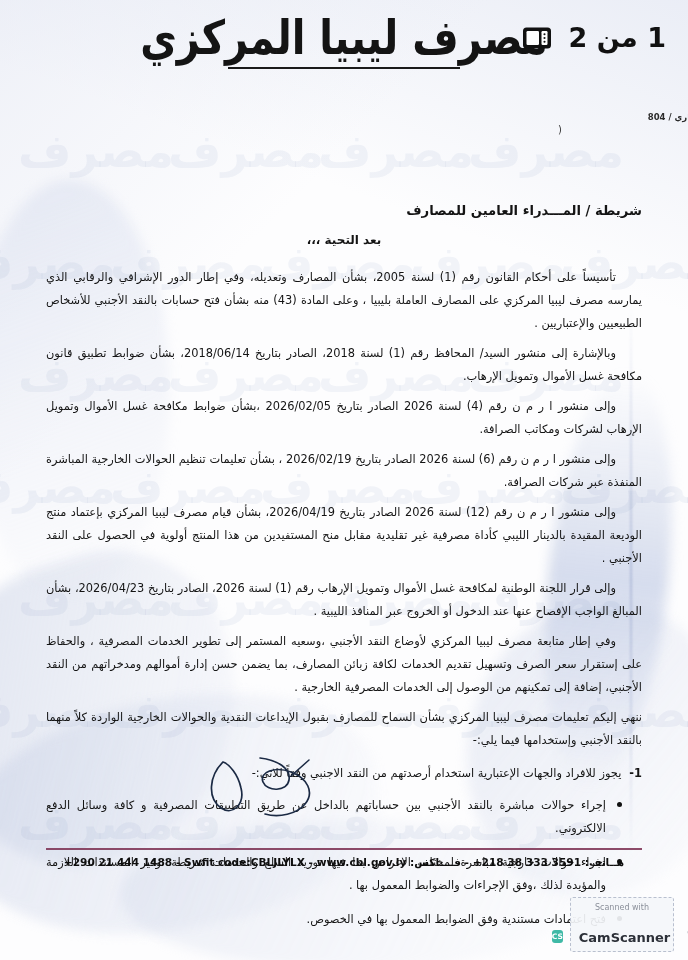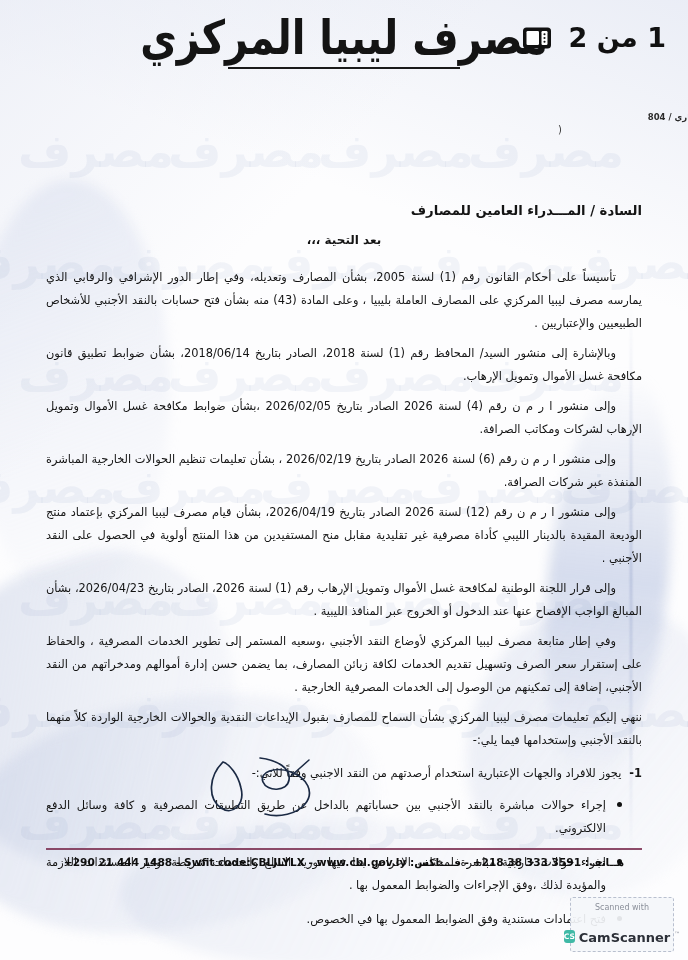--- a/index.html
+++ b/index.html
@@ -142,21 +142,21 @@
   
   .camscanner {
     position:absolute; right:14px; bottom:8px;
     width:104px; padding:5px 6px 6px;
     background:rgba(244,246,250,0.92);
     border:1px dashed #b9c0cf;
     border-radius:3px;
     text-align:center;
   }
   .cs-top { font-size:8px; color:#8a8f99; margin-bottom:18px; font-family:"DejaVu Sans",sans-serif; }
-  .cs-main { display:flex; align-items:flex-start; justify-content:center; gap:4px; }
+  .cs-main { display:flex; align-items:flex-start; justify-content:center; gap:16px; }
   .cs-logo {
     width:15px; height:13px; border-radius:3px; background:#3fb9a6;
     color:#fff; font-size:7.5px; font-weight:700; line-height:13px;
     font-family:"DejaVu Sans",sans-serif;
   }
   .cs-word { font-size:13px; font-weight:700; color:#2c3038; font-family:"DejaVu Sans",sans-serif; }
   .cs-tm { font-size:6px; color:#8a8f99; vertical-align:super; }
 </style>
 </head>
 <body>
@@ -223,21 +223,21 @@
       </svg>
     </span>
   </div>
 
   <div class="refrow">
     <div class="ref-right">الإشاري / 804</div>
     <div class="ref-paren">)</div>
   </div>
 
   <div class="body">
-    <div class="addressee">السادة / المـــدراء العامين للمصارف</div>
+    <div class="addressee">شريطة / المـــدراء العامين للمصارف</div>
     <div class="salutation">بعد التحية ،،،</div>
 
     <p class="para">تأسيساً على أحكام القانون رقم (1) لسنة 2005، بشأن المصارف وتعديله، وفي إطار الدور الإشرافي والرقابي الذي يمارسه مصرف ليبيا المركزي على المصارف العاملة بليبيا ، وعلى المادة (43) منه بشأن فتح حسابات بالنقد الأجنبي للأشخاص الطبيعيين والإعتباريين .</p>
     <p class="para">وبالإشارة إلى منشور السيد/ المحافظ رقم (1) لسنة 2018، الصادر بتاريخ 2018/06/14، بشأن ضوابط تطبيق قانون مكافحة غسل الأموال وتمويل الإرهاب.</p>
     <p class="para">وإلى منشور ا ر م ن رقم (4) لسنة 2026 الصادر بتاريخ 2026/02/05 ،بشأن ضوابط مكافحة غسل الأموال وتمويل الإرهاب لشركات ومكاتب الصرافة.</p>
     <p class="para">وإلى منشور ا ر م ن رقم (6) لسنة 2026 الصادر بتاريخ 2026/02/19 ، بشأن تعليمات تنظيم الحوالات الخارجية المباشرة المنفذة عبر شركات الصرافة.</p>
     <p class="para">وإلى منشور ا ر م ن رقم (12) لسنة 2026 الصادر بتاريخ 2026/04/19، بشأن قيام مصرف ليبيا المركزي بإعتماد منتج الوديعة المقيدة بالدينار الليبي كأداة مصرفية غير تقليدية مقابل منح المستفيدين من هذا المنتج أولوية في الحصول على النقد الأجنبي .</p>
     <p class="para">وإلى قرار اللجنة الوطنية لمكافحة غسل الأموال وتمويل الإرهاب رقم (1) لسنة 2026، الصادر بتاريخ 2026/04/23، بشأن المبالغ الواجب الإفصاح عنها عند الدخول أو الخروج عبر المنافذ الليبية .</p>
     <p class="para">وفي إطار متابعة مصرف ليبيا المركزي لأوضاع النقد الأجنبي ،وسعيه المستمر إلى تطوير الخدمات المصرفية ، والحفاظ على إستقرار سعر الصرف وتسهيل تقديم الخدمات لكافة زبائن المصارف، بما يضمن حسن إدارة أموالهم ومدخراتهم من النقد الأجنبي، إضافة إلى تمكينهم من الوصول إلى الخدمات المصرفية الخارجية .</p>
     <p class="para noind">ننهي إليكم تعليمات مصرف ليبيا المركزي بشأن السماح للمصارف بقبول الإيداعات النقدية والحوالات الخارجية الواردة كلاً منهما بالنقد الأجنبي وإستخدامها فيما يلي:-</p>

